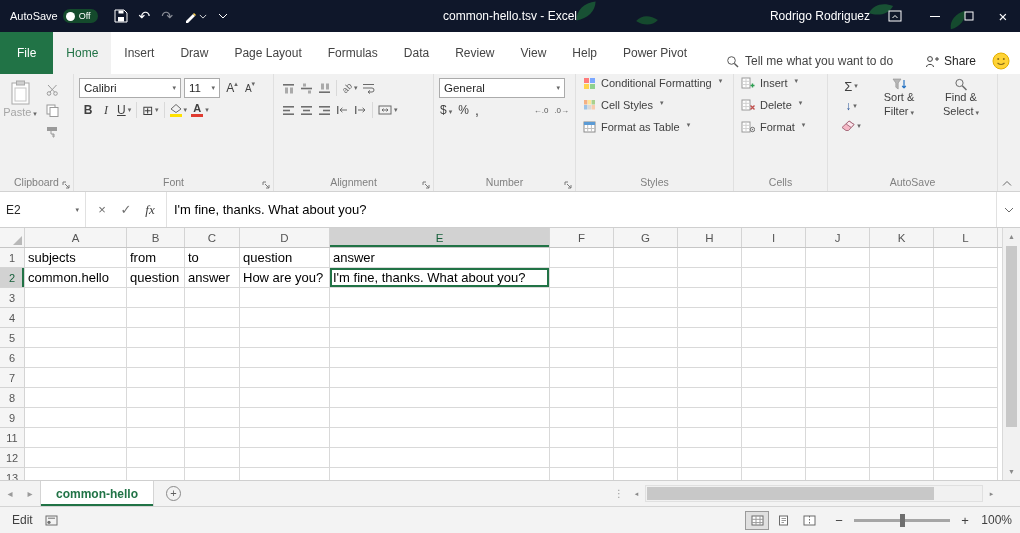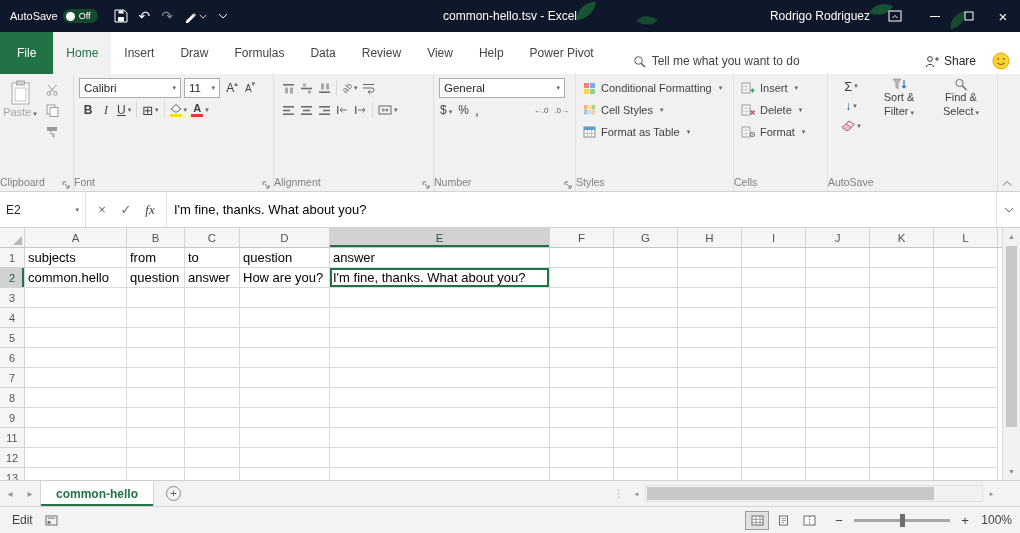--- a/index.html
+++ b/index.html
@@ -30,21 +30,21 @@
   .tab.file { background:#217346; color:#fff; padding:0 17px; }
   .tab.active { background:#f1f1f1; color:#217346; }
   .tellme { display:flex; align-items:center; gap:6px; margin-left:26px; height:26px; color:#444; white-space:nowrap; }
   .tr-right { margin-left:auto; display:flex; align-items:center; gap:16px; padding-right:10px; height:26px; }
   .share { display:flex; align-items:center; gap:5px; color:#262626; }
 
   
   .ribbon { flex:0 0 94px; background:#f1f1f1; border-bottom:1px solid #d2d2d2; display:flex; position:relative; }
   .rgroup { display:flex; flex-direction:column; border-right:1px solid #e0e0e0; flex:0 0 auto;gap:32px; }
   .rg-body { flex:1; padding-top:3px; }
-  .rg-foot { position:relative; height:16px; }
+  .rg-foot { position:relative; height:16px; text-align:center; }
   .rg-label { font-size:10.5px; color:#808080; }
   .launcher { position:absolute; right:3px; bottom:2px; display:flex; }
   .dd { font-size:7px; color:#666; margin-left:2px; }
   .vsep { width:1px; height:16px; background:#d9d9d9; margin:0 3px; align-self:center; }
 
   .clip { display:flex; }
   .paste-btn { width:40px; display:flex; flex-direction:column; align-items:center; padding-top:3px; }
   .plabel { font-size:11px; color:#a6a6a6; margin-top:2px; }
   .mini-col { display:flex; flex-direction:column; gap:4px; padding-top:4px; }
   .mini { width:24px; height:17px; display:flex; align-items:center; justify-content:center; color:#9a9a9a; }
@@ -57,21 +57,21 @@
   .tbtn.i { font-style:italic; font-family:"Liberation Serif",serif; }
   .ul { text-decoration:underline; }
   .sup { font-size:7px; color:#666; align-self:flex-start; margin-top:2px; }
   .colstack { display:flex; flex-direction:column; align-items:center; gap:1px; }
   .colstack i { display:block; width:12px; height:3px; }
   .acap { font-size:11px; line-height:10px; font-weight:bold; color:#3f3f3f; }
 
   .numrow2 { display:flex; align-items:center; gap:6px; padding:0 6px; height:22px; color:#3f3f3f; }
   .decbtn { font-size:8px; color:#555; }
 
-  .srow { display:flex; align-items:center; gap:5px; padding:0 7px; height:22px; font-size:11px; color:#3f3f3f; white-space:nowrap; }
+  .srow { display:flex; gap:5px; padding:0 7px; height:22px; font-size:11px; color:#3f3f3f; white-space:nowrap; }
 
   .ed-body { display:flex; padding:2px 4px 0 6px; }
   .ed-col { display:flex; flex-direction:column; width:34px; }
   .ed-mini { height:20px; display:flex; align-items:center; justify-content:center; color:#3f3f3f; }
   .sigma { font-size:13px; }
   .fillarrow { color:#2b579a; font-size:12px; }
   .ed-big { width:62px; display:flex; flex-direction:column; align-items:center; font-size:11px; color:#3f3f3f; padding-top:2px; line-height:1.25; }
   .collapse-ribbon { position:absolute; right:8px; bottom:4px; display:flex; }
 
   
@@ -203,20 +203,21 @@
         </span>
       <span class="winbtn">×</span>
     </div>
   </div>
 
   <div class="tabrow">
     <div class="tab file">File</div>
     <div class="tab active">Home</div>
     <div class="tab">Insert</div>
     <div class="tab">Draw</div>
+    <div class="tab">Page Layout</div>
     <div class="tab">Formulas</div>
     <div class="tab">Data</div>
     <div class="tab">Review</div>
     <div class="tab">View</div>
     <div class="tab">Help</div>
     <div class="tab">Power Pivot</div>
     <div class="tellme">
       <svg width="13" height="13" viewBox="0 0 13 13">
           <circle cx="5.5" cy="5.5" r="3.8" fill="none" stroke="#5a5a5a"></circle>
           <path d="M8.4 8.4 L12 12" stroke="#5a5a5a" stroke-width="1.4"></path>

